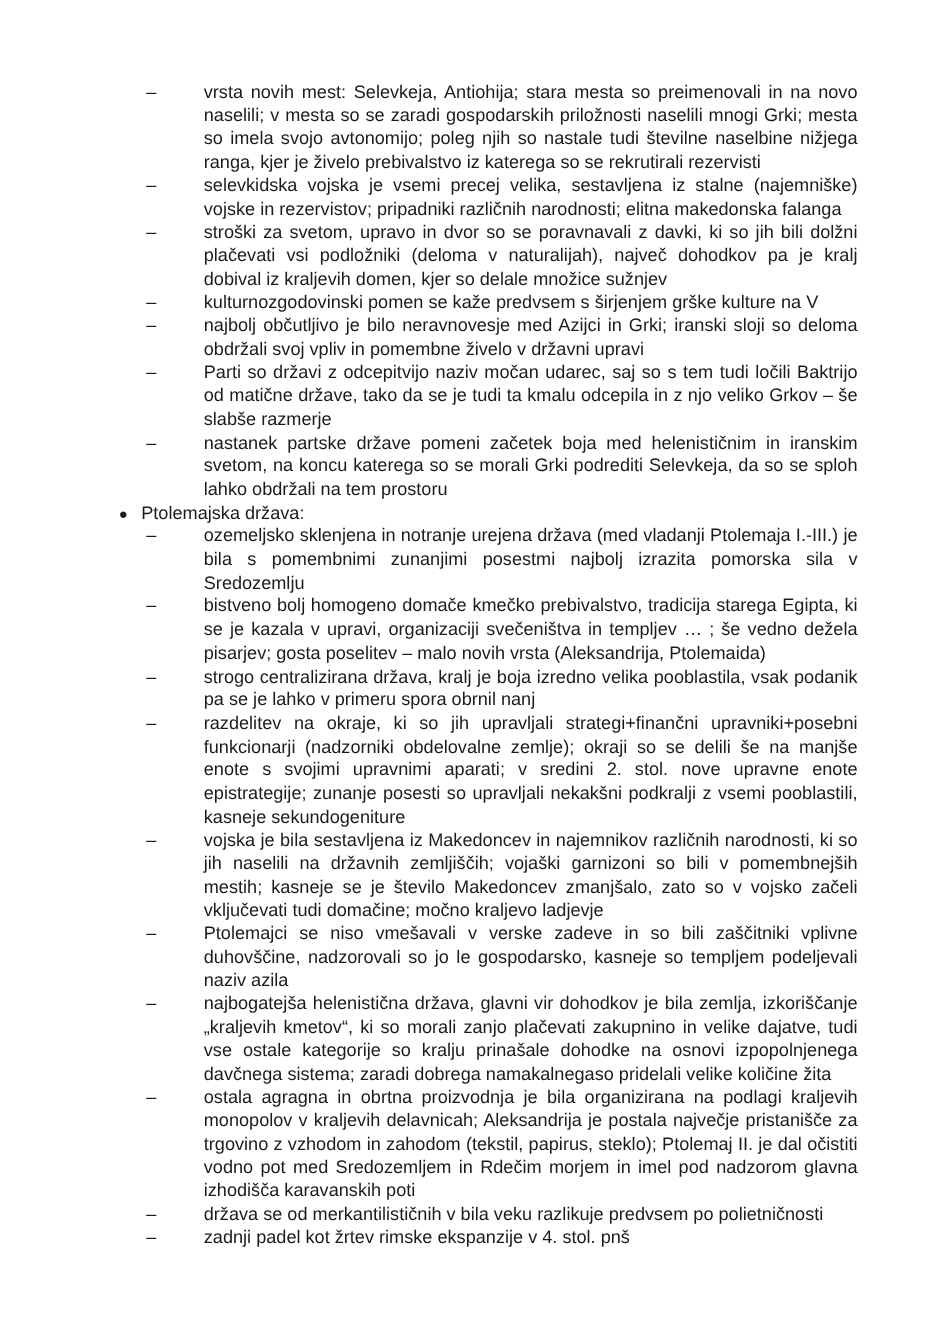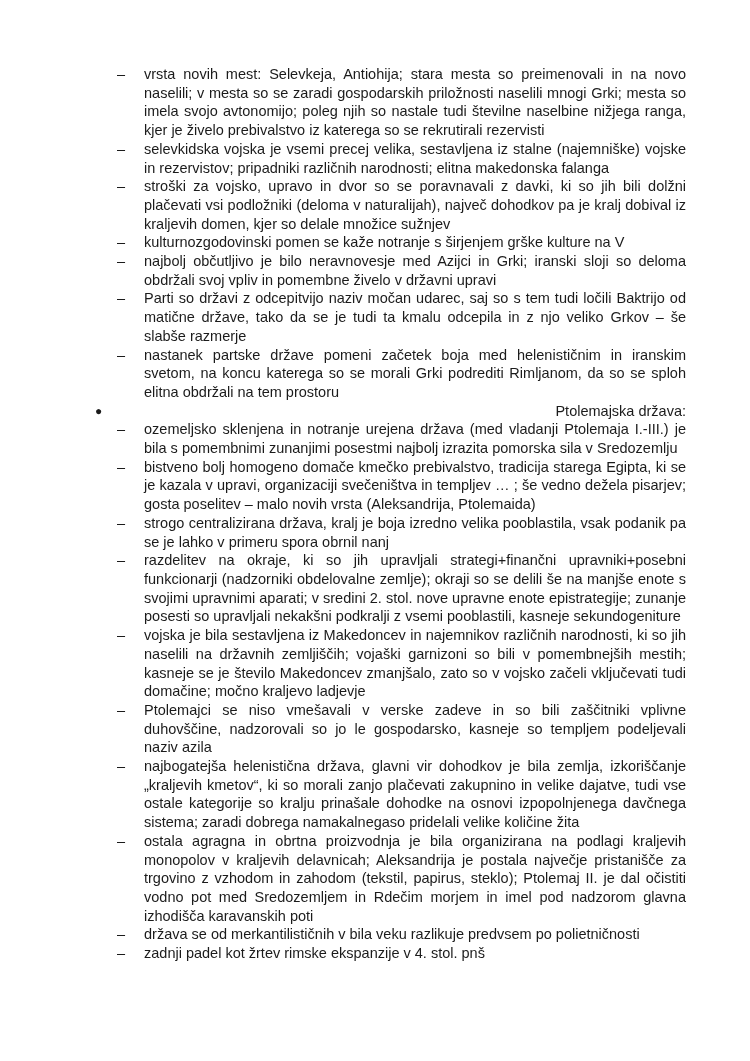--- a/index.html
+++ b/index.html
@@ -39,60 +39,61 @@
   .bullet-marker {
     flex: 0 0 18px;
     width: 18px;
     font-size: 12px;
     line-height: 18.7px;
   }
   .item-text {
     flex: 1 1 auto;
     text-align: justify;
     text-align-last: left;
+    margin-left: 19px;
   }
   .section-title {
     flex: 1 1 auto;
-    text-align: right;
+    text-align: left;
   }
 </style>
 </head>
 <body>
 
 <div class="page">
   <div class="doc">
 
     <div>
         <div class="list-item dash-indent">
           <span class="marker">–</span>
           <span class="item-text">vrsta novih mest: Selevkeja, Antiohija; stara mesta so preimenovali in na novo naselili; v mesta so se zaradi gospodarskih priložnosti naselili mnogi Grki; mesta so imela svojo avtonomijo; poleg njih so nastale tudi številne naselbine nižjega ranga, kjer je živelo prebivalstvo iz katerega so se rekrutirali rezervisti</span>
         </div>
         <div class="list-item dash-indent">
           <span class="marker">–</span>
           <span class="item-text">selevkidska vojska je vsemi precej velika, sestavljena iz stalne (najemniške) vojske in rezervistov; pripadniki različnih narodnosti; elitna makedonska falanga</span>
         </div>
         <div class="list-item dash-indent">
           <span class="marker">–</span>
-          <span class="item-text">stroški za vojsko, upravo in dvor so se poravnavali z davki, ki so jih bili dolžni plačevati vsi podložniki (deloma v naturalijah), največ dohodkov pa je kralj dobival iz kraljevih domen, kjer so delale množice sužnjev</span>
+          <span class="item-text">stroški za svetom, upravo in dvor so se poravnavali z davki, ki so jih bili dolžni plačevati vsi podložniki (deloma v naturalijah), največ dohodkov pa je kralj dobival iz kraljevih domen, kjer so delale množice sužnjev</span>
         </div>
         <div class="list-item dash-indent">
           <span class="marker">–</span>
-          <span class="item-text">kulturnozgodovinski pomen se kaže notranje s širjenjem grške kulture na V</span>
+          <span class="item-text">kulturnozgodovinski pomen se kaže predvsem s širjenjem grške kulture na V</span>
         </div>
         <div class="list-item dash-indent">
           <span class="marker">–</span>
           <span class="item-text">najbolj občutljivo je bilo neravnovesje med Azijci in Grki; iranski sloji so deloma obdržali svoj vpliv in pomembne živelo v državni upravi</span>
         </div>
         <div class="list-item dash-indent">
           <span class="marker">–</span>
           <span class="item-text">Parti so državi z odcepitvijo naziv močan udarec, saj so s tem tudi ločili Baktrijo od matične države, tako da se je tudi ta kmalu odcepila in z njo veliko Grkov – še slabše razmerje</span>
         </div>
         <div class="list-item dash-indent">
           <span class="marker">–</span>
-          <span class="item-text">nastanek partske države pomeni začetek boja med helenističnim in iranskim svetom, na koncu katerega so se morali Grki podrediti Rimljanom, da so se sploh elitna obdržali na tem prostoru</span>
+          <span class="item-text">nastanek partske države pomeni začetek boja med helenističnim in iranskim svetom, na koncu katerega so se morali Grki podrediti Selevkeja, da so se sploh lahko obdržali na tem prostoru</span>
         </div>
       </div>
 
     <div class="list-item">
       <span class="bullet-marker">●</span>
       <span class="section-title">Ptolemajska država:</span>
     </div>
 
     <div>
         <div class="list-item dash-indent">

